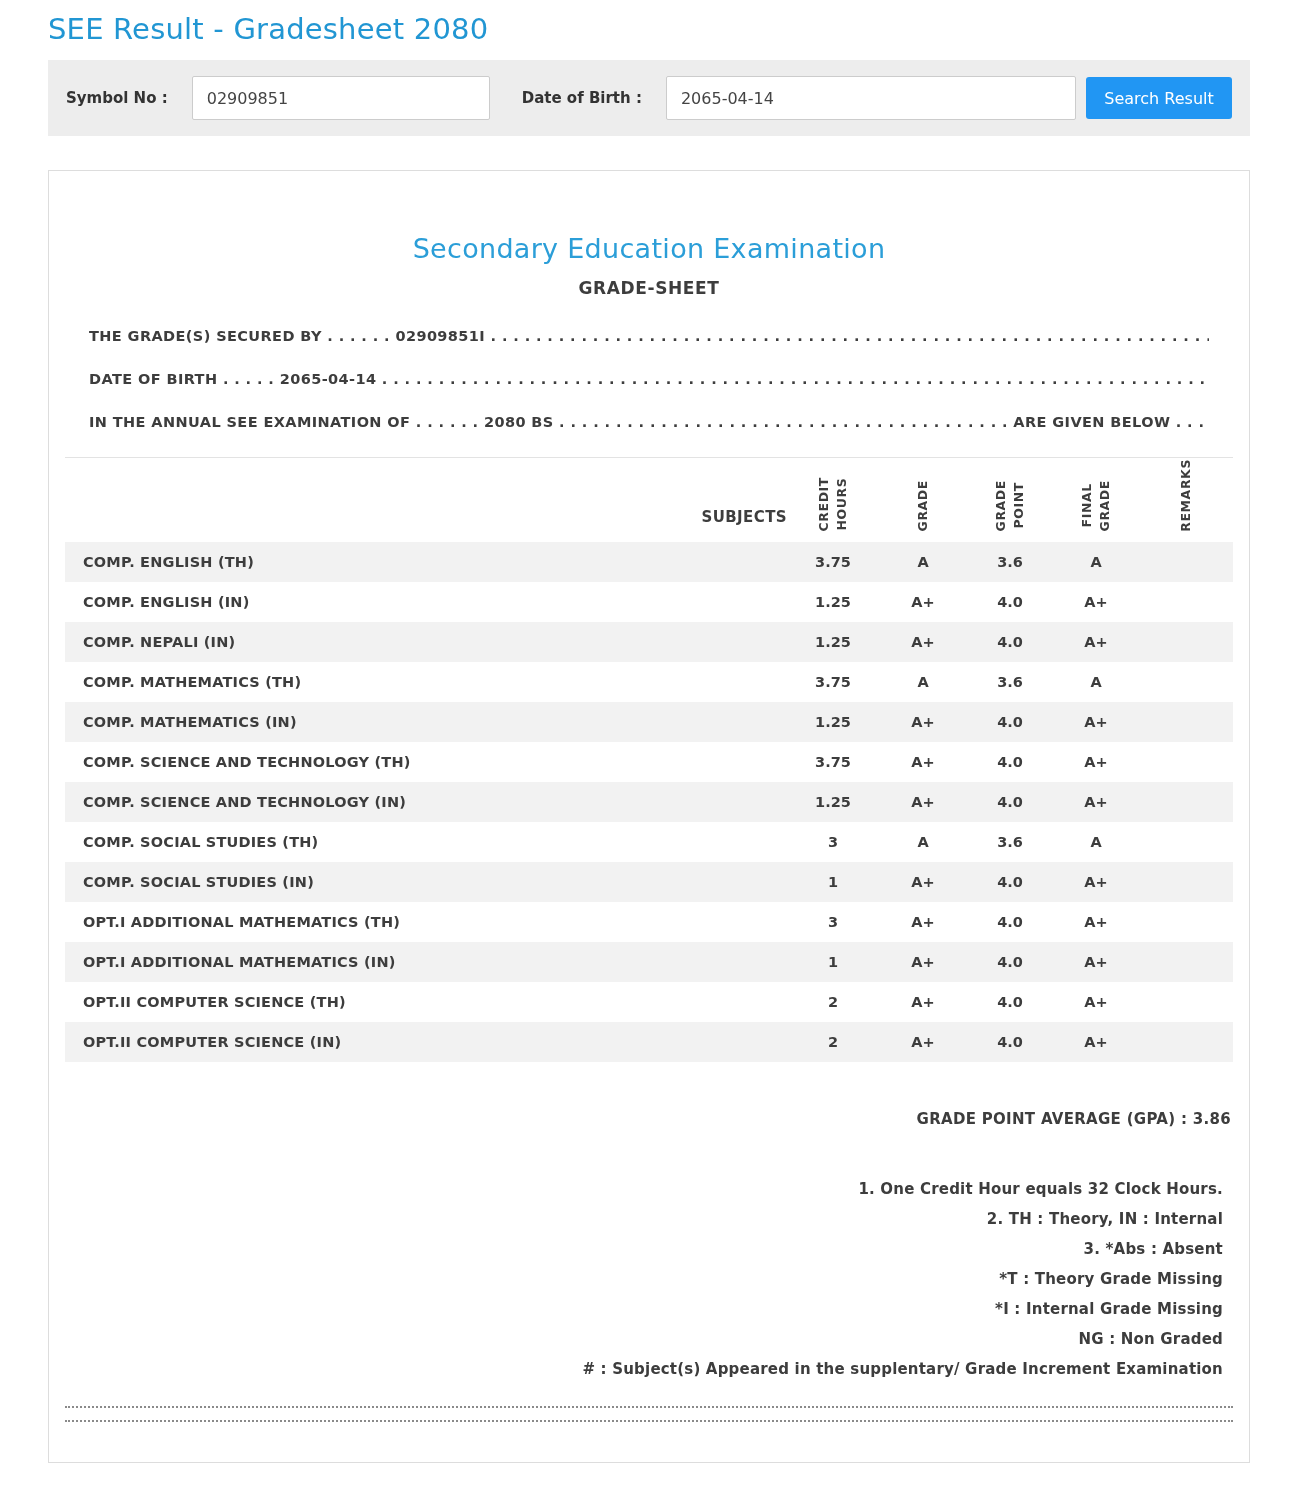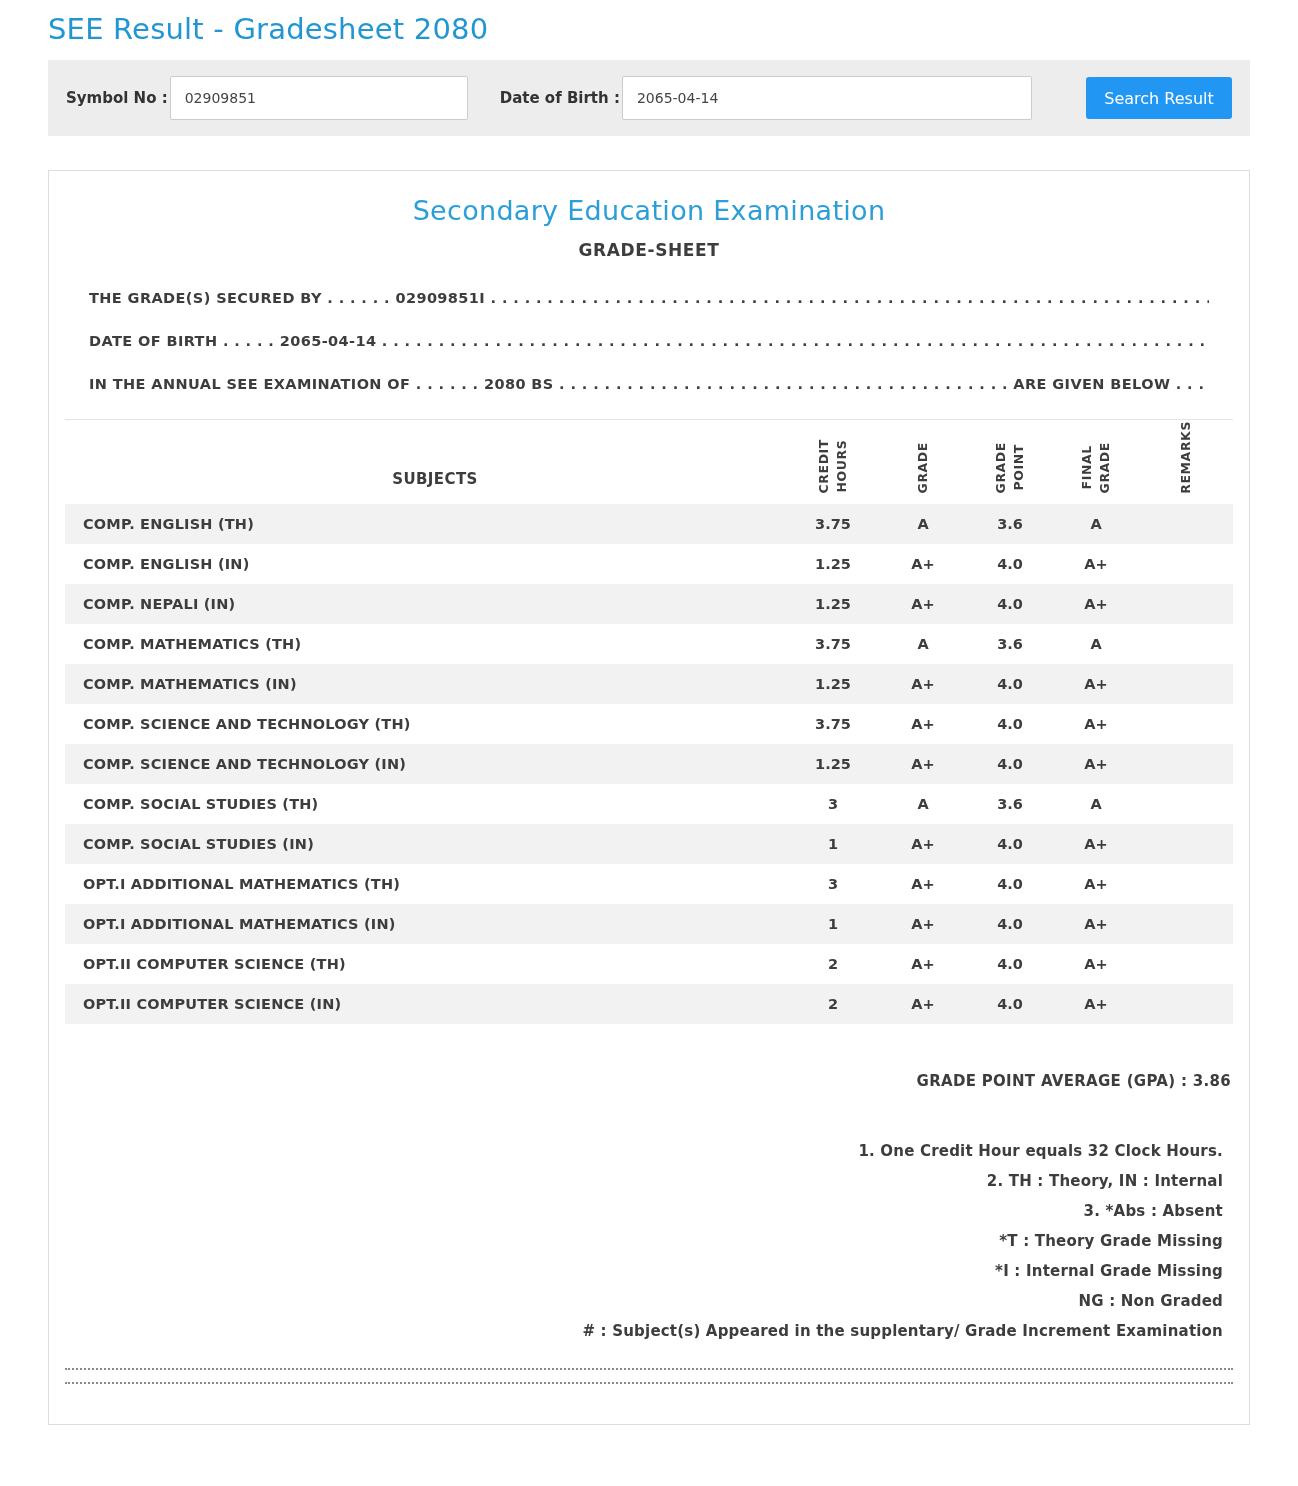--- a/index.html
+++ b/index.html
@@ -36,45 +36,45 @@
     color: #333333;
     white-space: nowrap;
   }
   .search-bar .lbl2 { margin-left: 32px; }
   .search-bar input {
     height: 44px;
     border: 1px solid #cccccc;
     border-radius: 2px;
     background: #ffffff;
     font-family: "DejaVu Sans", sans-serif;
-    font-size: 14px;
+    font-size: 16px;
     color: #444444;
     padding: 0 14px;
-    margin-left: 2px;
+    margin-left: 24px;
   }
   .inp-symbol { width: 298px; }
   .inp-dob    { width: 410px; }
   .btn-search {
     margin-left: auto;
     width: 146px;
     height: 42px;
     background: #2196f3;
     color: #ffffff;
     border: none;
     border-radius: 3px;
     font-family: "DejaVu Sans", sans-serif;
     font-size: 16px;
     cursor: pointer;
   }
 
   .card {
     margin: 34px 48px 0;
     border: 1px solid #dddddd;
     background: #ffffff;
-    padding: 24px 16px 40px;
+    padding: 62px 16px 40px;
   }
   .exam-title {
     text-align: center;
     color: #2b9ed8;
     font-size: 27px;
     font-weight: 500;
     letter-spacing: 0.3px;
   }
   .sheet-subtitle {
     text-align: center;
@@ -109,21 +109,21 @@
   col.c-remarks { width: 94px; }
 
   thead th {
     height: 84px;
     vertical-align: bottom;
     font-weight: 700;
     color: #3d3d3d;
     padding: 0;
   }
   th.th-subjects {
-    text-align: center;
+    text-align: right;
     padding: 0 0 16px 18px;
     font-size: 15px;
     letter-spacing: 0.4px;
   }
   th.th-rot { text-align: center; padding-bottom: 6px; }
   .rot {
     display: inline-block;
     writing-mode: vertical-rl;
     transform: rotate(180deg);
     white-space: pre-line;

